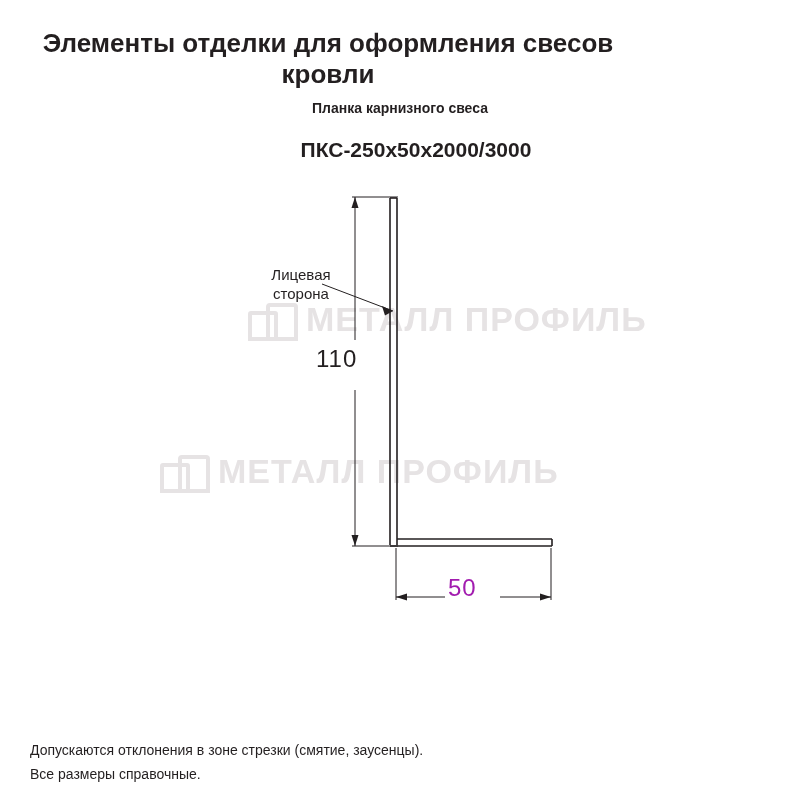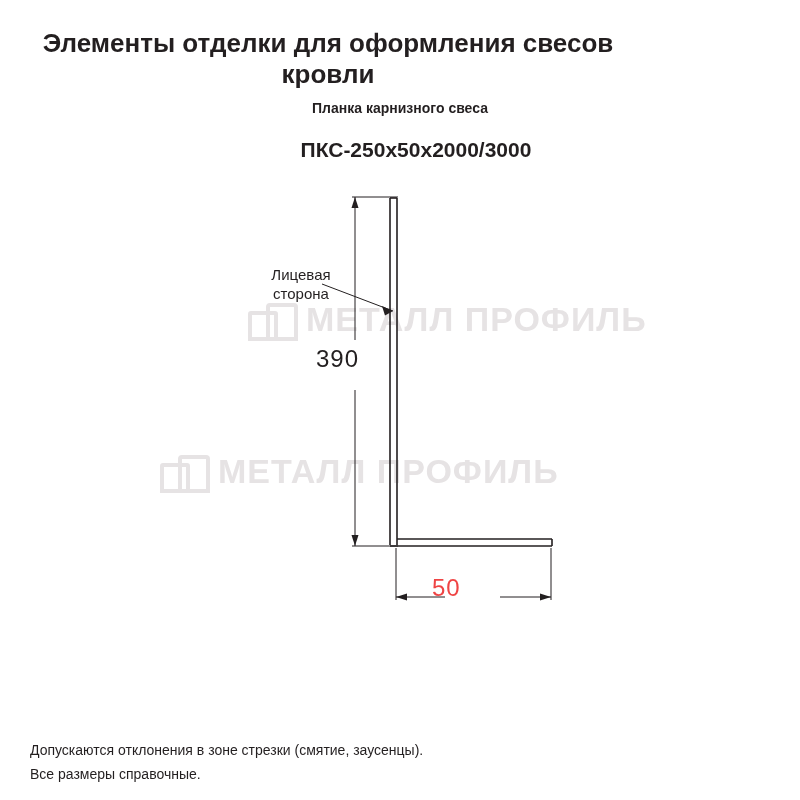--- a/index.html
+++ b/index.html
@@ -117,24 +117,24 @@
   .dim-250 {
     position: absolute;
     left: 316px;
     top: 345px;
     font-size: 24px;
     color: #231f20;
     letter-spacing: 1px;
   }
   .dim-50 {
     position: absolute;
-    left: 432px;
+    left: 448px;
     top: 574px;
     font-size: 24px;
-    color: #ef4444;
+    color: #a21caf;
     letter-spacing: 1px;
   }
 
   
   .notes {
     position: absolute;
     left: 30px;
     top: 738px;
     font-size: 14px;
     line-height: 24px;
@@ -199,21 +199,21 @@
       <line x1="390" y1="546" x2="552" y2="546"></line>
 
       <line x1="552" y1="539" x2="552" y2="546"></line>
     </g>
   </svg>
 
   <div class="label-face">
     <div>Лицевая</div>
     <div>сторона</div>
   </div>
-  <div class="dim-250">390</div>
+  <div class="dim-250">110</div>
   <div class="dim-50">50</div>
 
   <div class="notes">
     <div>Допускаются отклонения в зоне стрезки (смятие, заусенцы).</div>
     <div>Все размеры справочные.</div>
   </div>
 
 </div>
 
 </body></html>

